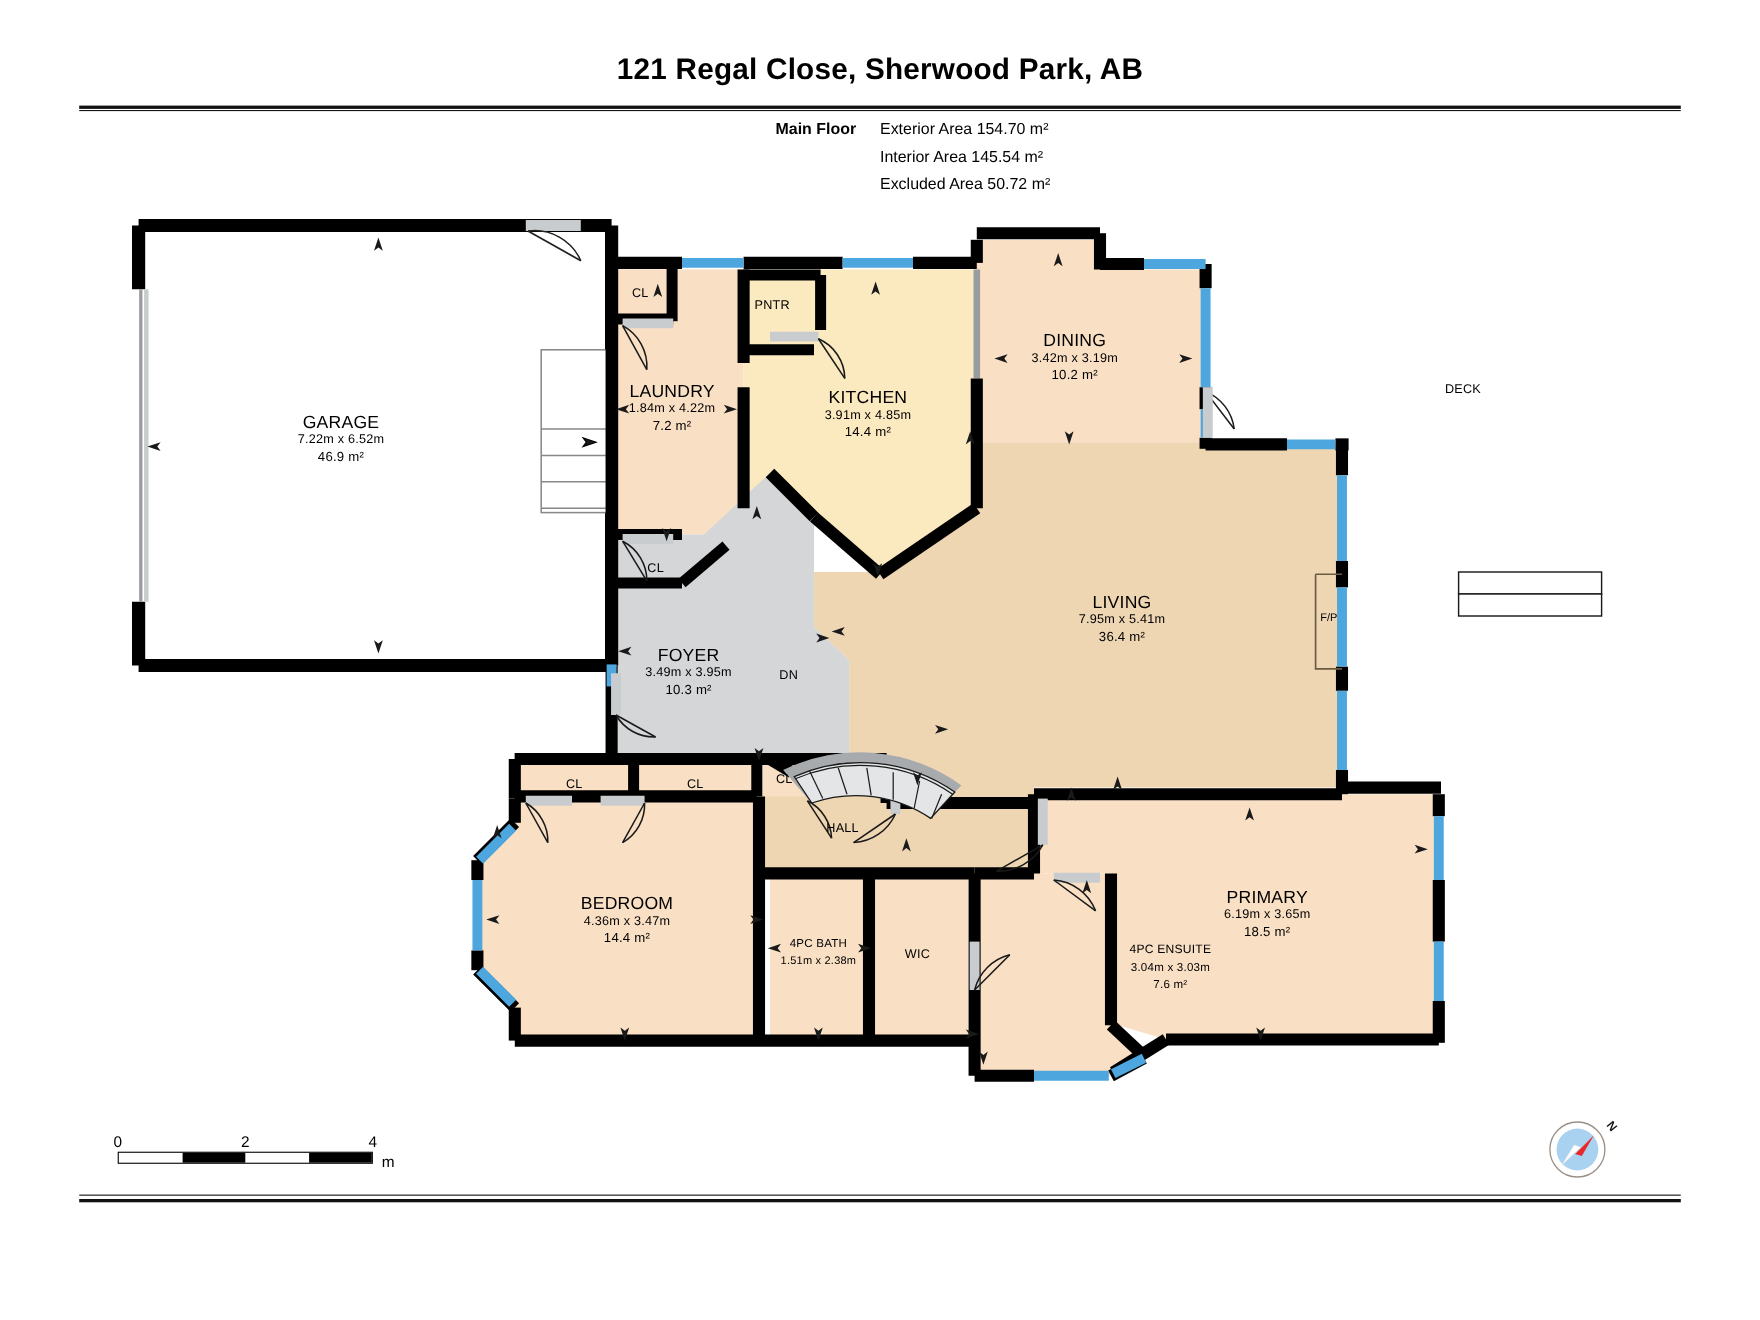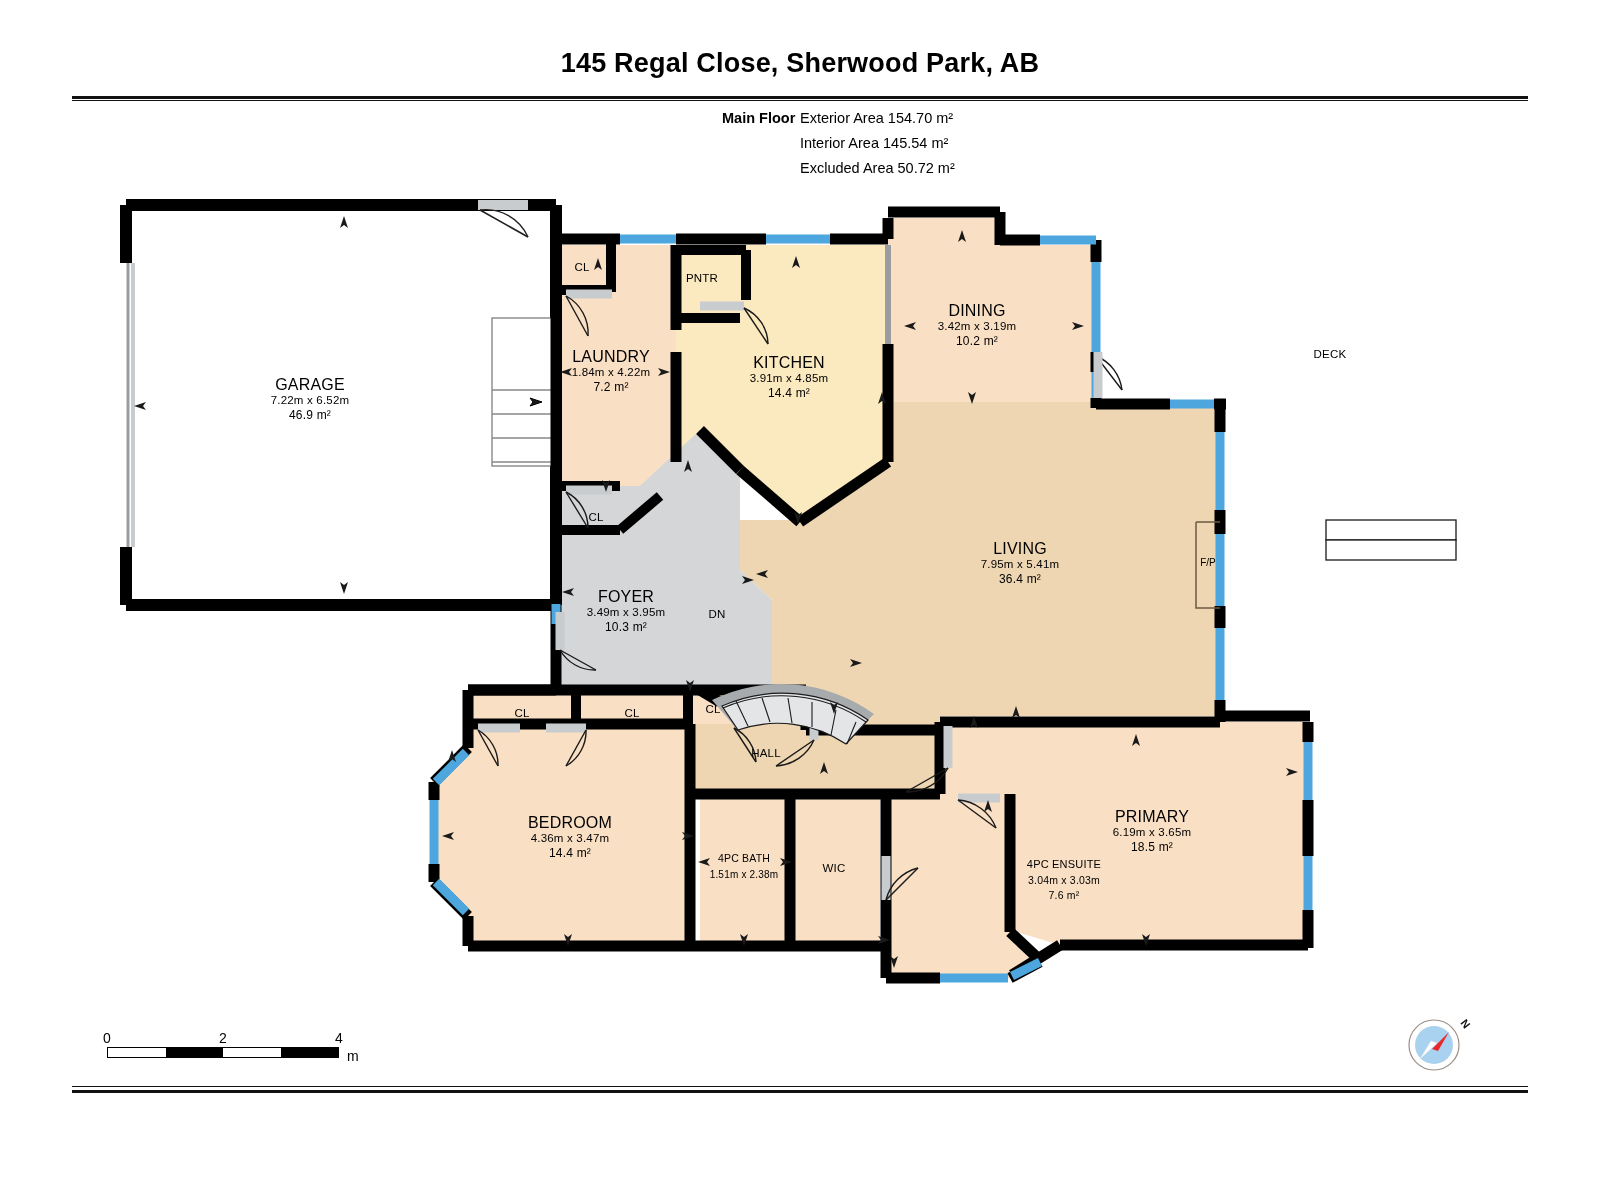--- a/index.html
+++ b/index.html
@@ -6,21 +6,21 @@
   body{width:1600px;height:1200px;font-family:"Liberation Sans",sans-serif;color:#000;overflow:hidden;position:relative;}
 
   #page{position:absolute;inset:0;}
 
   
   .title{position:absolute;left:0;right:0;top:48px;text-align:center;font-size:27px;font-weight:bold;letter-spacing:.2px;}
   .rule-top{position:absolute;left:72px;right:72px;top:96px;height:3px;background:#111;}
   .rule-top .thin{position:absolute;left:0;right:0;top:4px;height:1px;background:#111;}
 
   .meta{position:absolute;left:705px;top:106px;font-size:14.5px;line-height:25px;}
-  .meta .mf{position:absolute;left:0;top:0;font-weight:bold;white-space:nowrap;margin-left:17px;}
+  .meta .mf{position:absolute;left:0;top:0;font-weight:bold;white-space:nowrap;}
   .meta .rows{position:absolute;left:95px;top:0;}
   .meta .rows div{white-space:nowrap;}
 
   
   #plan{position:absolute;left:0;top:0;width:1600px;height:1200px;}
 
   
   .lbl{position:absolute;text-align:center;font-size:12.5px;line-height:15.5px;white-space:nowrap;transform:translate(-50%,-50%);letter-spacing:.2px;}
   .lbl .nm{font-size:16px;}
   .lbl .dim{font-size:11.5px;}
@@ -45,21 +45,21 @@
   
   .rule-bot{position:absolute;left:72px;right:72px;top:1090px;height:3px;background:#111;}
   .rule-bot .thin{position:absolute;left:0;right:0;top:-4px;height:1px;background:#111;}
   #disclaimer{position:absolute;left:0;right:0;top:1100px;text-align:center;font-size:12.5px;}
 </style>
 </head>
 <body>
 
 <div id="page">
 
-  <div class="title">145 Regal Close, Sherwood Park, AB</div>
+  <div class="title">121 Regal Close, Sherwood Park, AB</div>
   <div class="rule-top">
       <div class="thin"></div>
     </div>
 
   <div class="meta">
     <div class="mf">Main Floor</div>
     <div class="rows">
       <div>Exterior Area 154.70 m²</div>
       <div>Interior Area 145.54 m²</div>
       <div>Excluded Area 50.72 m²</div>

